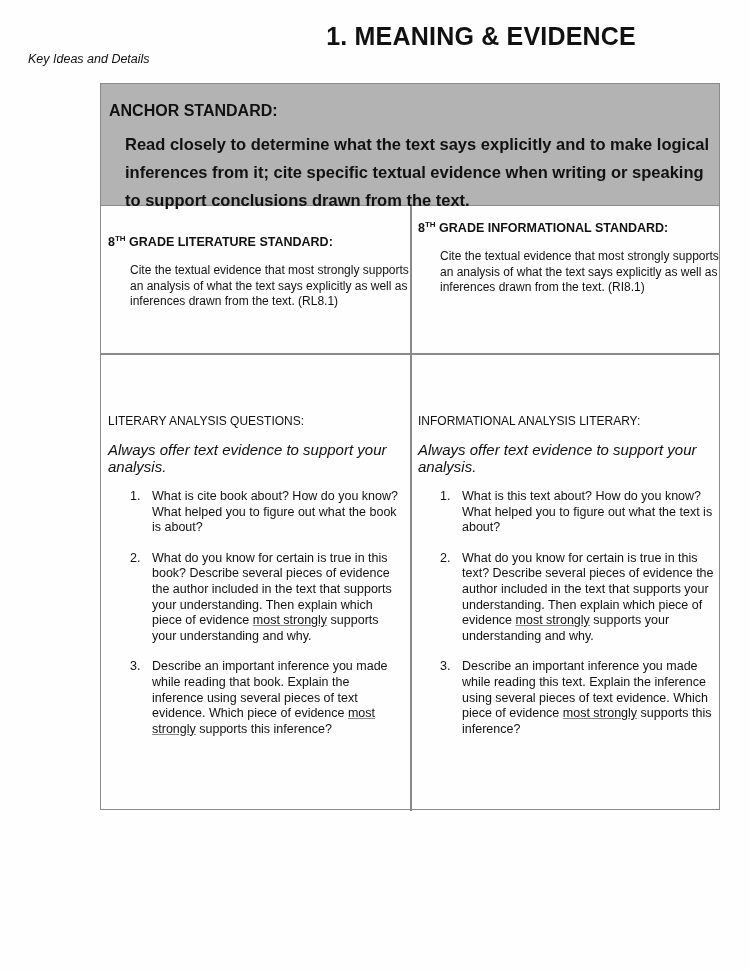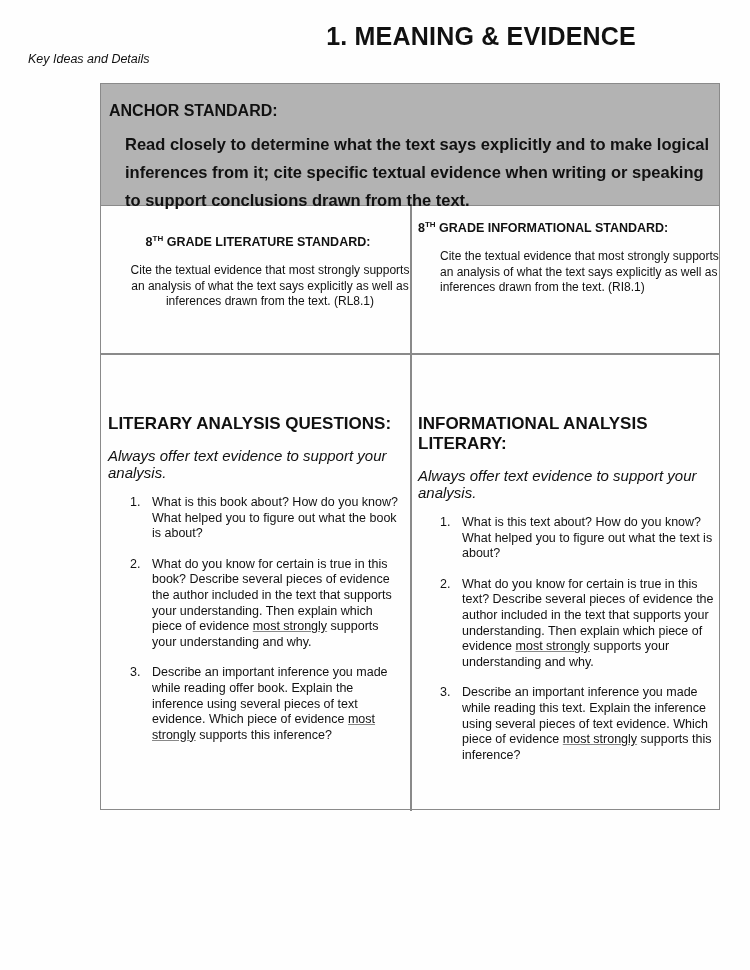--- a/index.html
+++ b/index.html
@@ -9,21 +9,21 @@
   .table { position:absolute; left:76px; top:83px; width:620px; height:727px; border:1.5px solid #8a8a8a; box-sizing:border-box;margin-left:24px; }
   .anchor { position:absolute; left:0; top:0; width:100%; height:122px; background:#b3b3b3; border-bottom:1.5px solid #8a8a8a; box-sizing:border-box; }
   .anchor-label { position:absolute; left:8px; top:18px; font-weight:bold; font-size:16px; }
   .anchor-text { position:absolute; left:24px; top:46px; width:590px; font-weight:bold; font-size:16.5px; line-height:28px; }
   .divider-v { position:absolute; left:309px; top:122px; width:1.5px; height:605px; background:#8a8a8a; }
   .divider-h { position:absolute; left:0; top:269px; width:100%; height:1.5px; background:#8a8a8a; }
   .cell { position:absolute; width:300px; }
   .std-head { font-weight:bold; font-size:12.5px; }
   .std-head sup { font-size:8px; }
   .std-body { margin-top:14px; margin-left:22px; font-size:12px; line-height:15.6px; width:280px; }
-  .q-head { font-weight:bold; font-size:17px; }
+  .q-head { font-weight:normal; font-size:12px; }
   .q-note { margin-top:13px; font-style:italic; font-size:15px; }
   ol { margin:14px 0 0 0; padding-left:0; list-style:none; }
   li { position:relative; margin-left:44px; font-size:12.5px; line-height:15.6px; margin-bottom:15px; width:252px; }
   li .num { position:absolute; left:-22px; top:0; }
   .ul { text-decoration:underline; text-decoration-color:#888;text-align:center; }
 </style>
 </head>
 <body>
 
 <div class="title">1. MEANING &amp; EVIDENCE</div>
@@ -31,37 +31,37 @@
 
 <div class="table">
   <div class="anchor">
     <div class="anchor-label">ANCHOR STANDARD:</div>
     <div class="anchor-text">Read closely to determine what the text says explicitly and to make logical inferences from it; cite specific textual evidence when writing or speaking to support conclusions drawn from the text.</div>
   </div>
 
   <div class="divider-v"></div>
   <div class="divider-h"></div>
 
-  <div class="cell" style="left:7px; top:150px;text-align:center;">
+  <div class="cell" style="left:7px; top:150px;">
     <div class="std-head"><span>8</span><sup>TH</sup><span> GRADE LITERATURE STANDARD:</span></div>
     <div class="std-body">Cite the textual evidence that most strongly supports an analysis of what the text says explicitly as well as inferences drawn from the text. (RL8.1)</div>
   </div>
 
   <div class="cell" style="left:317px; top:136px;">
     <div class="std-head"><span>8</span><sup>TH</sup><span> GRADE INFORMATIONAL STANDARD:</span></div>
     <div class="std-body">Cite the textual evidence that most strongly supports an analysis of what the text says explicitly as well as inferences drawn from the text. (RI8.1)</div>
   </div>
 
   <div class="cell" style="left:7px; top:330px;">
     <div class="q-head">LITERARY ANALYSIS QUESTIONS:</div>
     <div class="q-note">Always offer text evidence to support your analysis.</div>
     <ol>
-      <li><span class="num">1.</span><span>What is this book about? How do you know? What helped you to figure out what the book is about?</span></li>
+      <li><span class="num">1.</span><span>What is cite book about? How do you know? What helped you to figure out what the book is about?</span></li>
       <li><span class="num">2.</span><span>What do you know for certain is true in this book? Describe several pieces of evidence the author included in the text that supports your understanding. Then explain which piece of evidence </span><span class="ul">most strongly</span><span> supports your understanding and why.</span></li>
-      <li><span class="num">3.</span><span>Describe an important inference you made while reading offer book. Explain the inference using several pieces of text evidence. Which piece of evidence </span><span class="ul">most strongly</span><span> supports this inference?</span></li>
+      <li><span class="num">3.</span><span>Describe an important inference you made while reading that book. Explain the inference using several pieces of text evidence. Which piece of evidence </span><span class="ul">most strongly</span><span> supports this inference?</span></li>
     </ol>
   </div>
 
   <div class="cell" style="left:317px; top:330px;">
     <div class="q-head">INFORMATIONAL ANALYSIS LITERARY:</div>
     <div class="q-note">Always offer text evidence to support your analysis.</div>
     <ol>
       <li><span class="num">1.</span><span>What is this text about? How do you know? What helped you to figure out what the text is about?</span></li>
       <li><span class="num">2.</span><span>What do you know for certain is true in this text? Describe several pieces of evidence the author included in the text that supports your understanding. Then explain which piece of evidence </span><span class="ul">most strongly</span><span> supports your understanding and why.</span></li>
       <li><span class="num">3.</span><span>Describe an important inference you made while reading this text. Explain the inference using several pieces of text evidence. Which piece of evidence </span><span class="ul">most strongly</span><span> supports this inference?</span></li>

